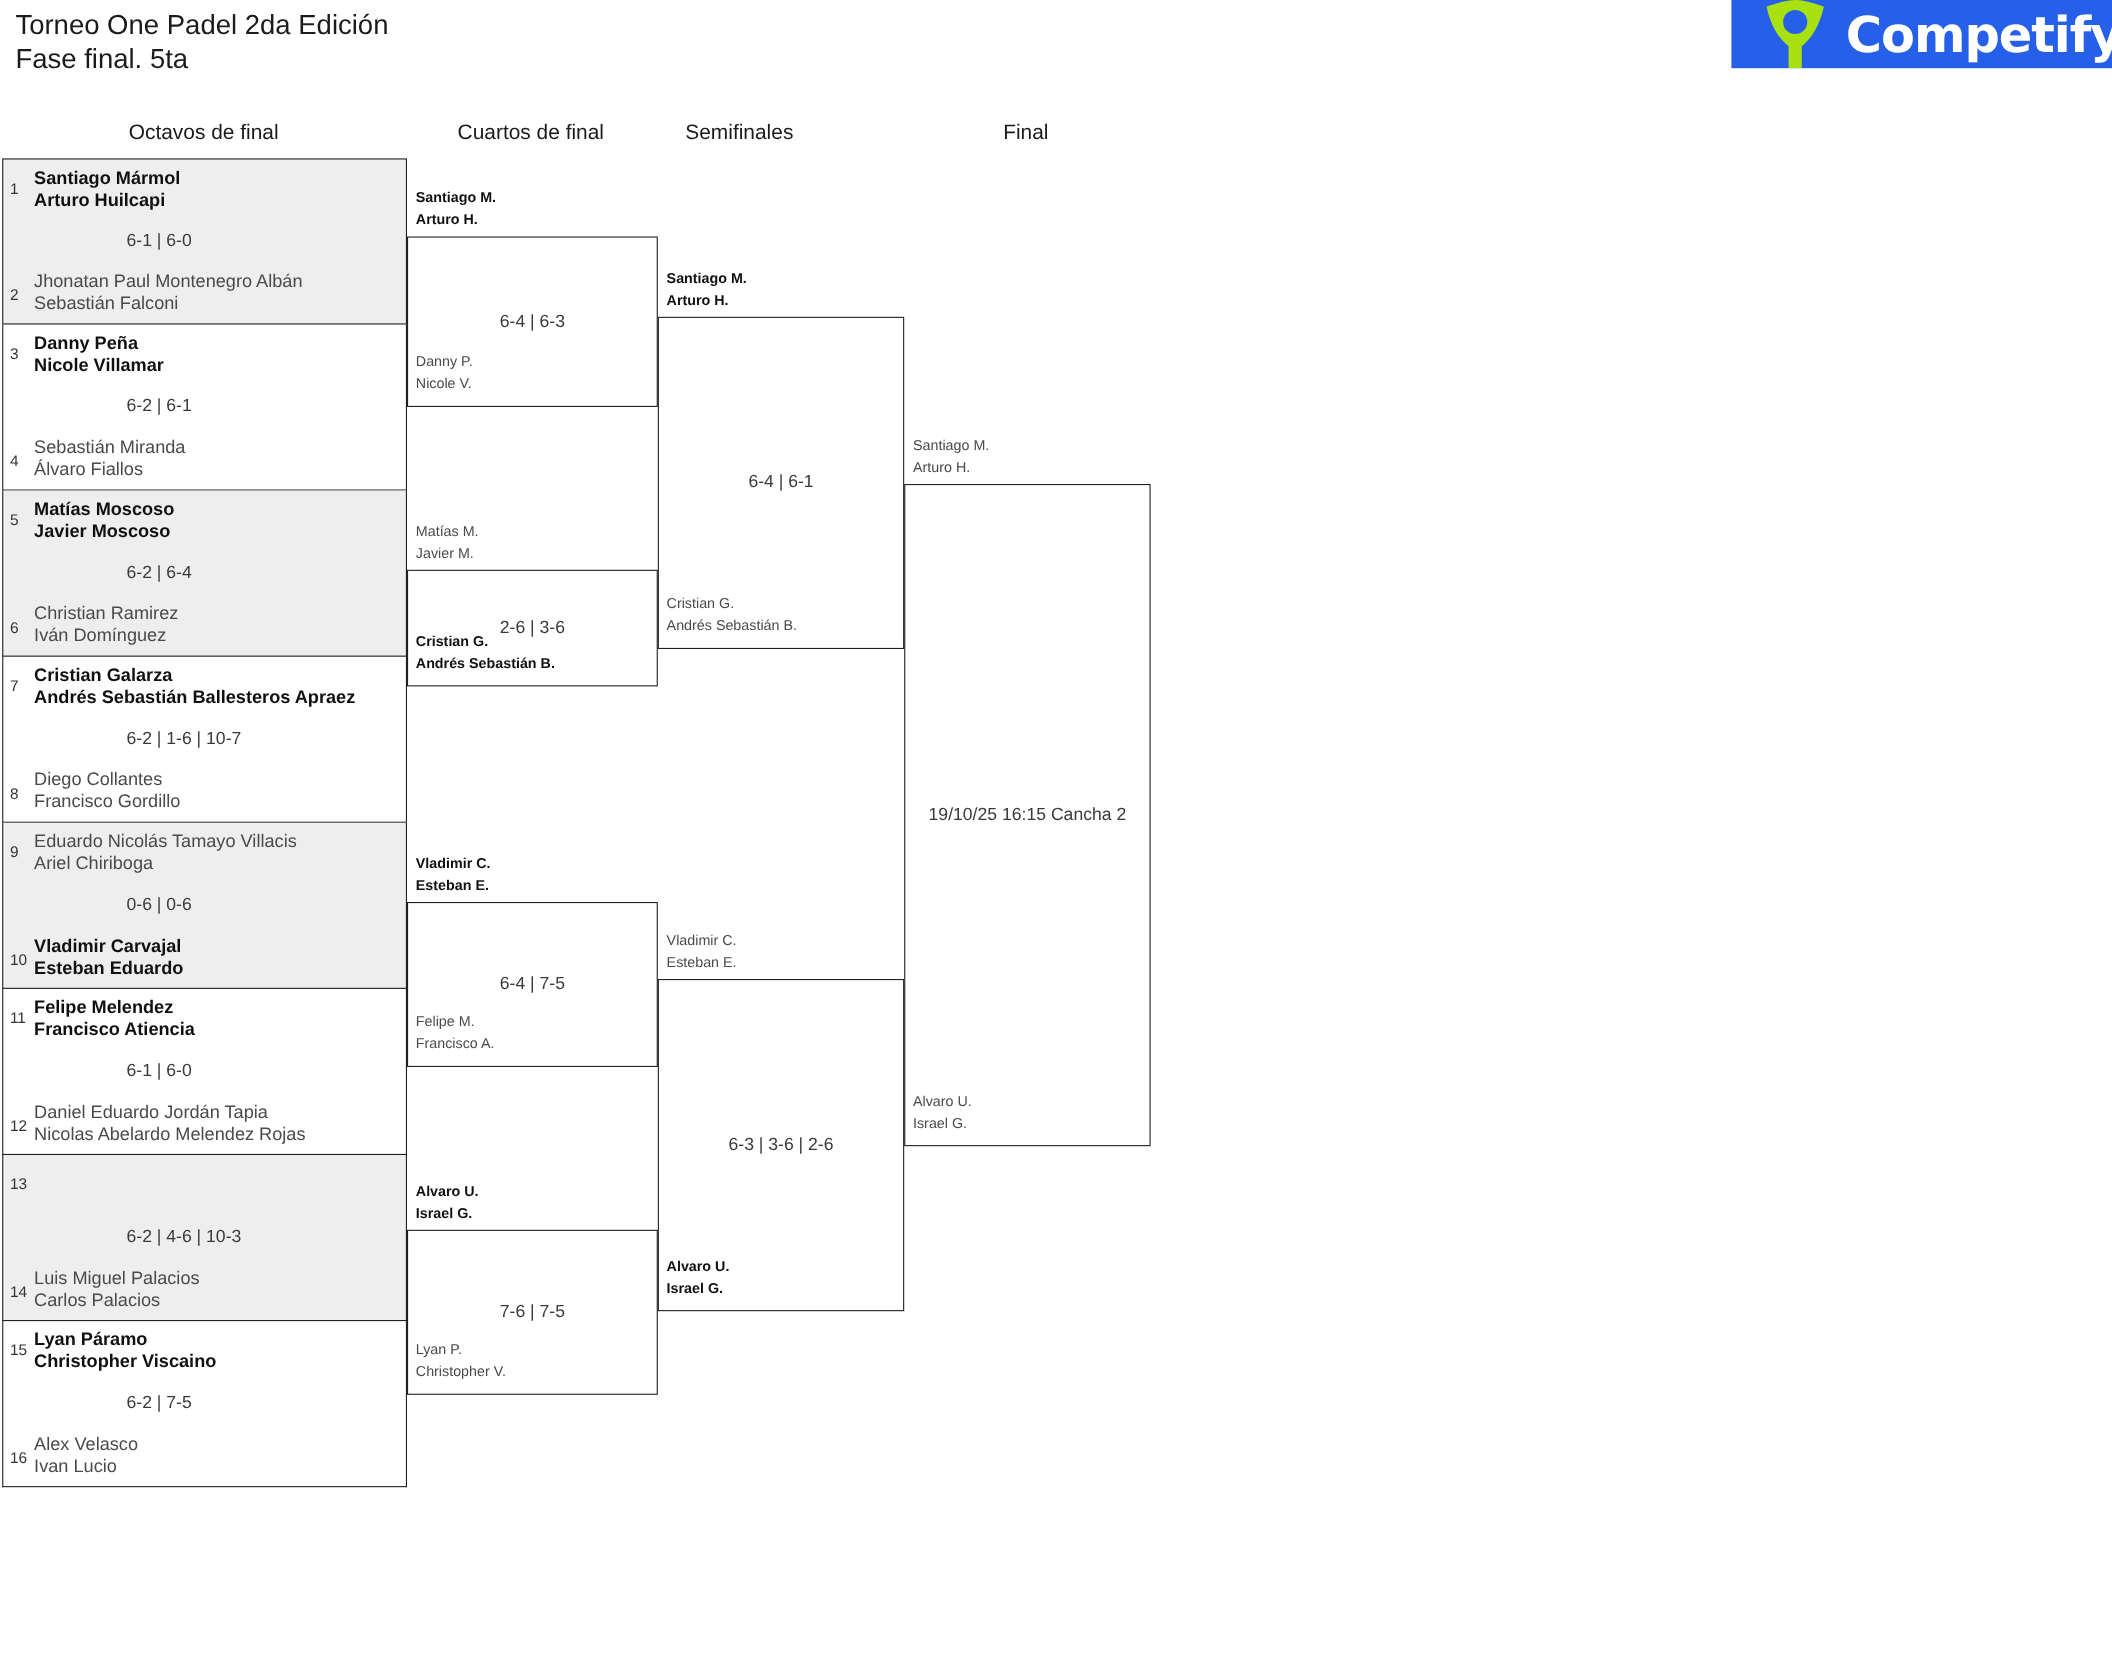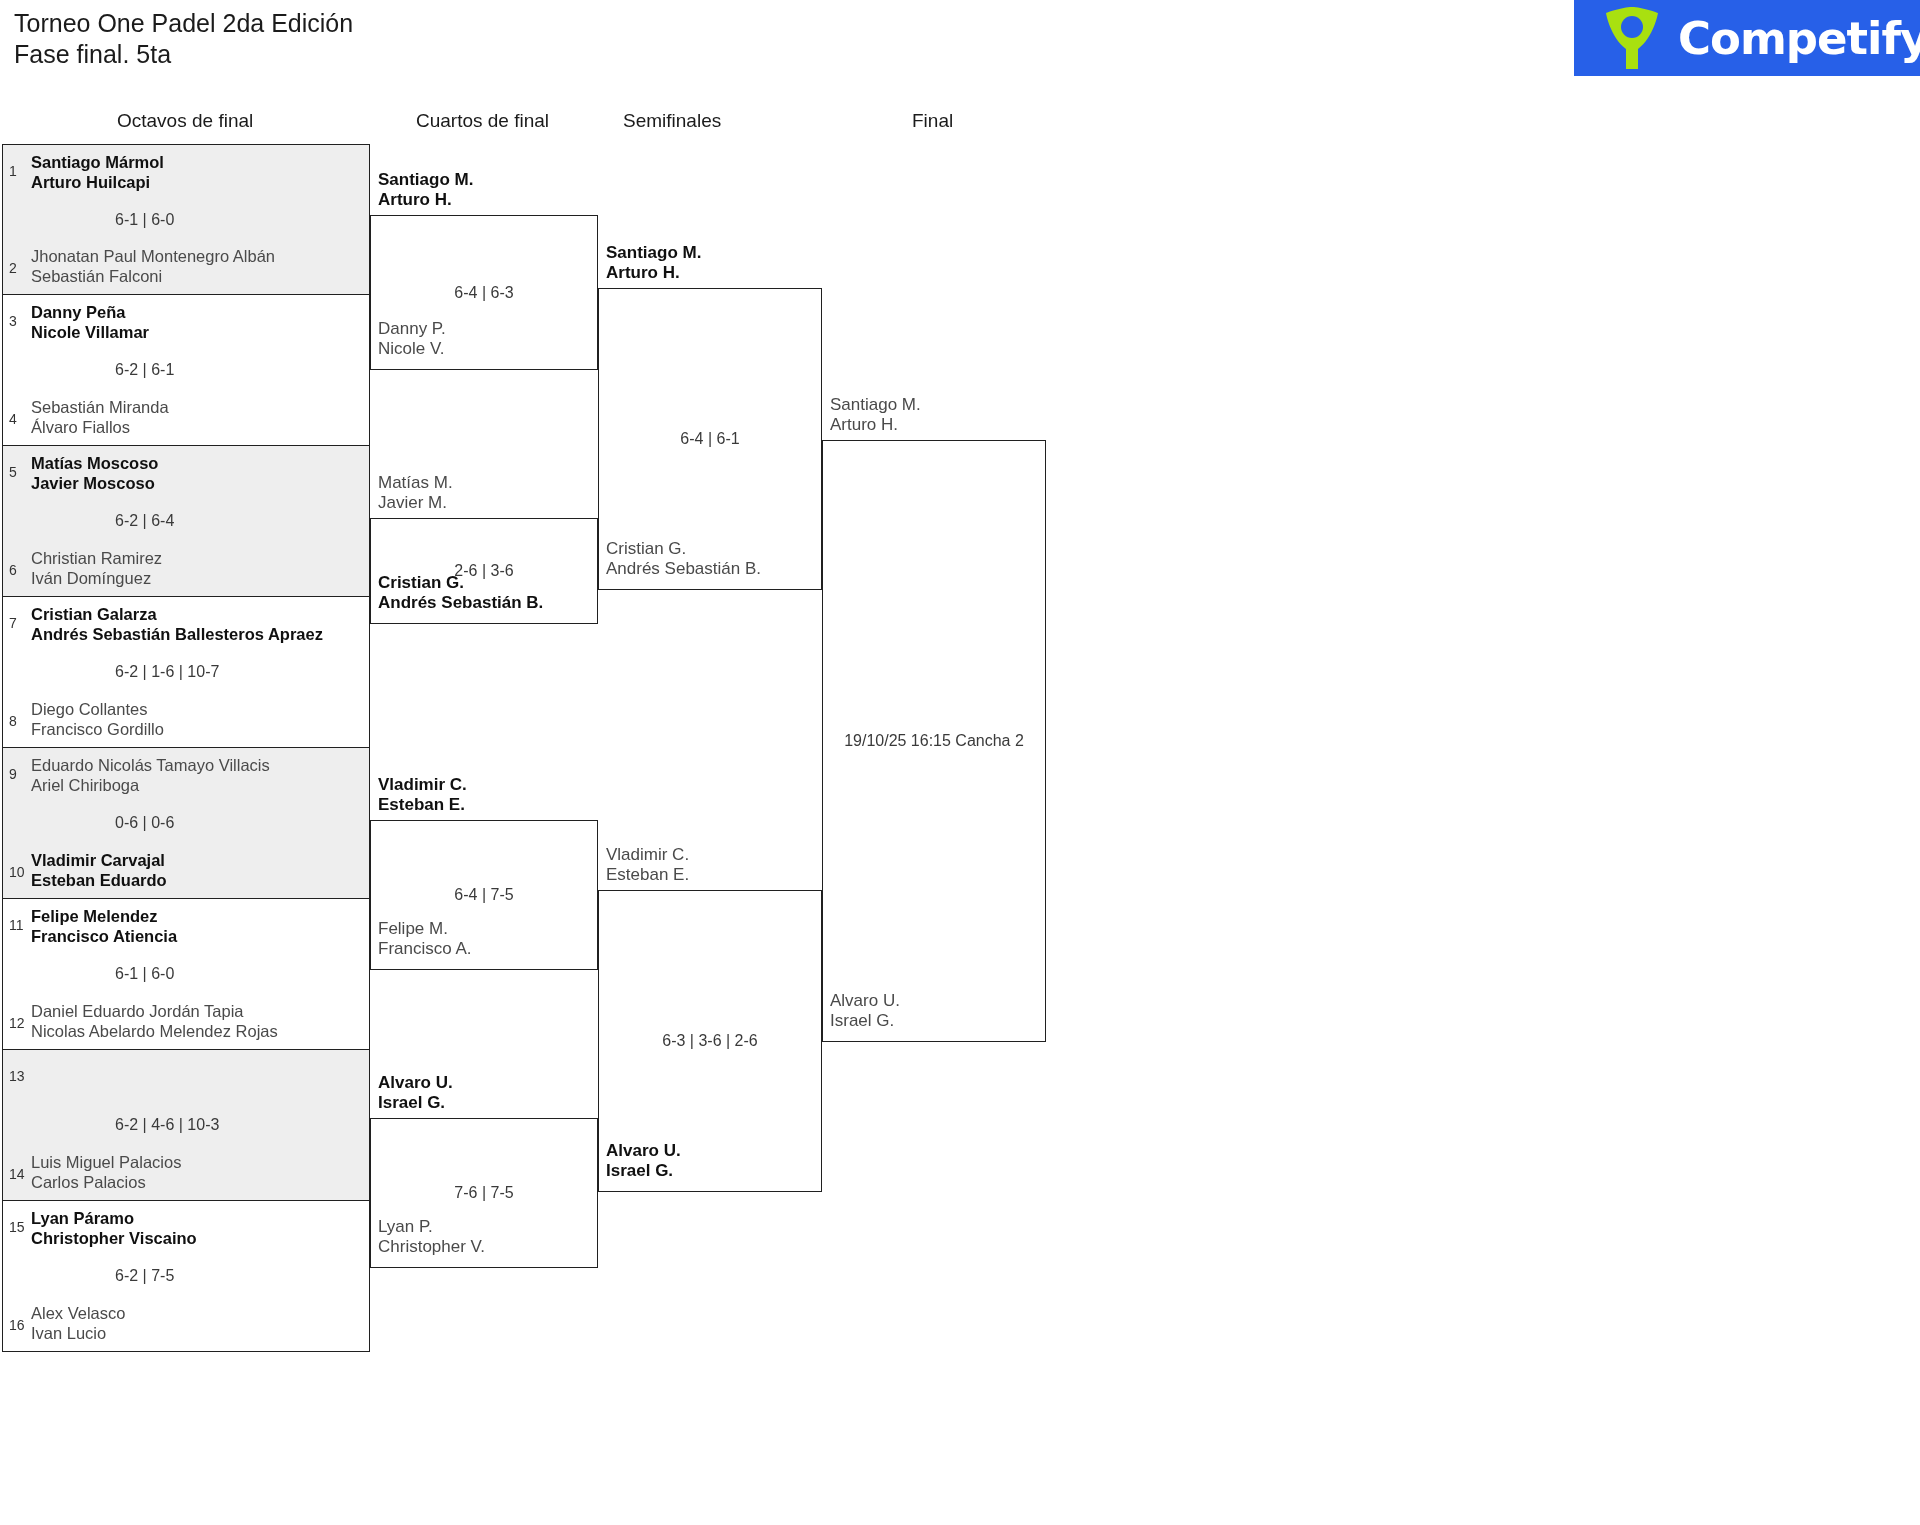--- a/index.html
+++ b/index.html
@@ -6,21 +6,21 @@
   body{
     width:1920px;height:1525px;background:#ffffff;
     font-family:"Liberation Sans","DejaVu Sans",sans-serif;
     color:#1b1b1b;-webkit-font-smoothing:antialiased;
     position:relative;overflow:hidden;
   }
   
   #title-block{position:absolute;left:14px;top:8px;}
   #title-block div{font-size:25px;line-height:31px;color:#1b1b1b;font-weight:400;}
   #logo{
-    position:absolute;left:1574px;top:0px;width:346px;height:76px;
+    position:absolute;left:1574px;top:0px;width:346px;height:62px;
     background:#2760e8;display:flex;align-items:center;
   }
   #logo .mark{width:64px;height:62px;margin-left:26px;position:relative;flex:0 0 auto;}
   #logo .wordmark{
     color:#ffffff;font-size:45px;font-weight:700;letter-spacing:-1px;margin-left:14px;
     font-family:"DejaVu Sans","Liberation Sans",sans-serif;
   }
   
   .round-head{position:absolute;font-size:19px;color:#1b1b1b;top:110px;white-space:nowrap;}
   #rh0{left:117px;} #rh1{left:416px;} #rh2{left:623px;} #rh3{left:912px;}
@@ -39,21 +39,21 @@
   .r1-seed.top{top:18px;} .r1-seed.bot{bottom:18px;}
   .r1-score{position:absolute;left:0;right:14px;top:50%;transform:translateY(-50%);
             text-align:left;font-size:16px;color:#3a3a3a;padding-left:112px;}
 
   
   .m{position:absolute;box-sizing:border-box;}
   .m .box{position:absolute;left:0;top:0;width:100%;height:100%;
           border:1.6px solid #202020;box-sizing:border-box;background:transparent;}
   .m .score{position:absolute;left:0;right:0;top:50%;transform:translateY(-50%);
             text-align:center;font-size:16px;color:#3a3a3a;}
-  .m .tname{position:absolute;left:8px;font-size:17px;line-height:19.5px;color:#4a4a4a;white-space:nowrap;}
+  .m .tname{position:absolute;left:8px;font-size:13px;line-height:19.5px;color:#4a4a4a;white-space:nowrap;}
   .m .tname.win{color:#101010;font-weight:700;}
   .m .tname.above{bottom:100%;margin-bottom:6px;}
   .m .tname.inner{bottom:12px;}
 </style>
 </head>
 <body>
 
 <div id="title-block">
   <div>Torneo One Padel 2da Edición</div>
   <div>Fase final. 5ta</div>

